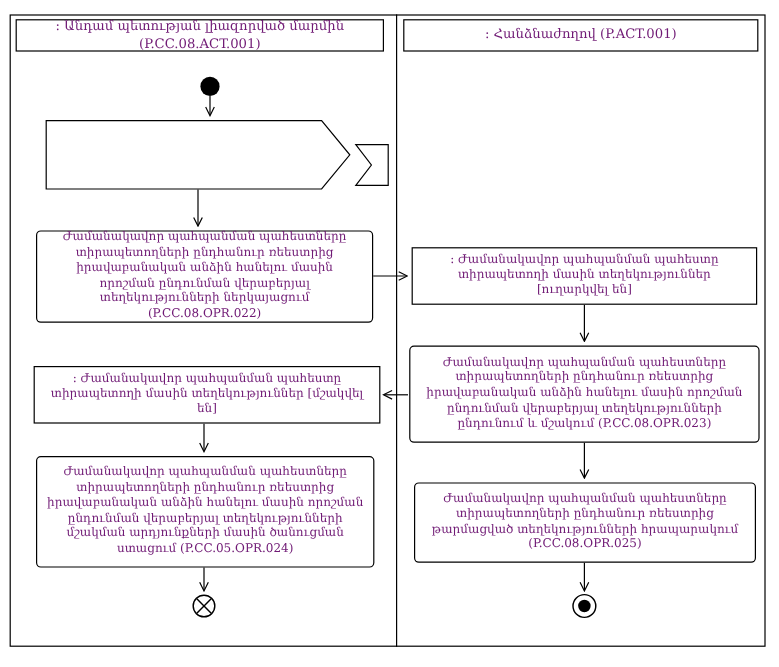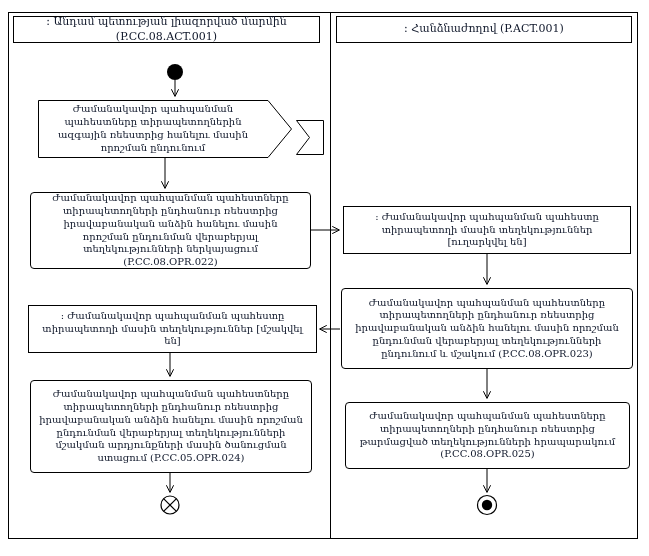--- a/index.html
+++ b/index.html
@@ -1,18 +1,18 @@
 <!DOCTYPE html>
 <html><head>
 <meta charset="utf-8">
 <style>
   html,body { margin:0; padding:0; background:#ffffff; }
   .stage {
     position:relative; width:649px; height:556px; background:#ffffff;
-    font-family:"DejaVu Serif","DejaVu Sans",serif; color:#0f172a;
+    font-family:"DejaVu Serif","DejaVu Sans",serif; color:#701a75;
     overflow:hidden;
     text-decoration:underline;
   }
   .frame {
     position:absolute; left:8px; top:12px; width:630px; height:527px;
     border:1px solid #000; box-sizing:border-box; background:#fff;
   }
   .lane-divider {
     position:absolute; left:330px; top:12px; height:527px; width:0;
     border-left:1px solid #000;
@@ -72,23 +72,20 @@
     </g>
   </svg>
 
   <div class="txtbox bordered header" style="left:13px; top:16px; width:307px; height:27px;">
     <span>: Անդամ պետության լիազորված մարմին  (P.CC.08.ACT.001)</span>
   </div>
   <div class="txtbox bordered header" style="left:336px; top:16px; width:296px; height:27px;">
     <span>: Հանձնաժողով (P.ACT.001)</span>
   </div>
 
-  <div class="txtbox sigtext" style="left:44px; top:102px; width:218px; height:54px;">
-    <span>Ժամանակավոր պահպանման պահեստները տիրապետողներին ազգային ռեեստրից հանելու մասին որոշման ընդունում</span>
-  </div>
 
   <div class="txtbox bordered action" style="left:30px; top:192px; width:281px; height:77px;">
     <span>Ժամանակավոր պահպանման պահեստները տիրապետողների ընդհանուր ռեեստրից իրավաբանական անձին հանելու մասին որոշման ընդունման վերաբերյալ տեղեկությունների ներկայացում (P.CC.08.OPR.022)</span>
   </div>
 
   <div class="txtbox bordered objnode" style="left:343px; top:206px; width:288px; height:48px;">
     <span>: Ժամանակավոր պահպանման պահեստը տիրապետողի մասին տեղեկություններ [ուղարկվել են]</span>
   </div>
 
   <div class="txtbox bordered action" style="left:341px; top:288px; width:292px; height:81px;">

